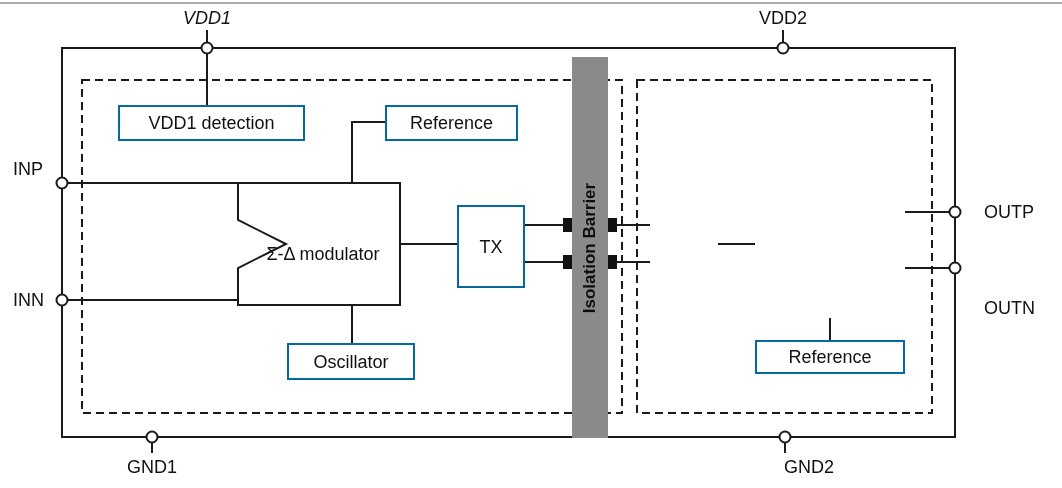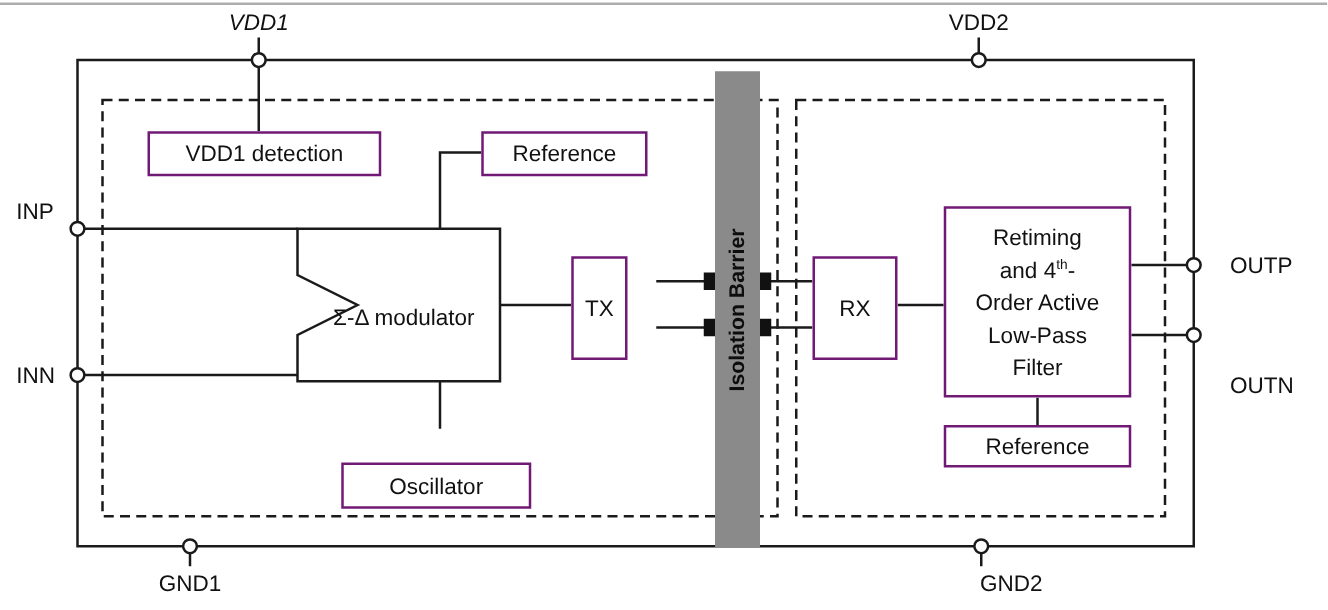--- a/index.html
+++ b/index.html
@@ -8,21 +8,21 @@
     width:1062px; height:488px;
     background:#ffffff;
     font-family:"Liberation Sans", sans-serif;
     color:#111111;
     overflow:hidden;
   }
   .layer { position:absolute; left:0; top:0; }
   .box {
     position:absolute;
     box-sizing:border-box;
-    border:2px solid #701a75;
+    border:2px solid #0369a1;
     background:#ffffff;
     display:flex;
     align-items:center;
     justify-content:center;
     text-align:center;
     font-size:18px;
     line-height:22px;
   }
   .filter-box {
     flex-direction:column;
@@ -116,39 +116,29 @@
   <div class="box" style="left:118px; top:105px; width:187px; height:36px;">
     <span>VDD1 detection</span>
   </div>
 
   <div class="box" style="left:385px; top:105px; width:133px; height:36px;">
     <span>Reference</span>
   </div>
 
   <div class="mod-label">Σ-Δ modulator</div>
 
-  <div class="box" style="left:273px; top:343px; width:152px; height:37px;margin-top:27px;">
+  <div class="box" style="left:287px; top:343px; width:128px; height:37px;">
     <span>Oscillator</span>
   </div>
 
-  <div class="box" style="left:457px; top:205px; width:45px; height:83px;text-align:center;">
+  <div class="box" style="left:457px; top:205px; width:68px; height:83px;text-align:center;">
     <span>TX</span>
   </div>
 
-  <div class="box" style="left:650px; top:205px; width:68px; height:83px;">
-    <span>RX</span>
-  </div>
 
-  <div class="box filter-box" style="left:755px; top:165px; width:150px; height:153px;">
-    <div>Retiming</div>
-    <div><span>and 4</span><sup>th</sup><span>-</span></div>
-    <div>Order Active</div>
-    <div>Low-Pass</div>
-    <div>Filter</div>
-  </div>
 
   <div class="box" style="left:755px; top:340px; width:150px; height:34px;">
     <span>Reference</span>
   </div>
 
   <div class="barrier-label">
     <span>Isolation Barrier</span>
   </div>
 
   <div class="pin-label centered" style="left:167px; top:8px; width:80px;font-style:italic;">VDD1</div>

